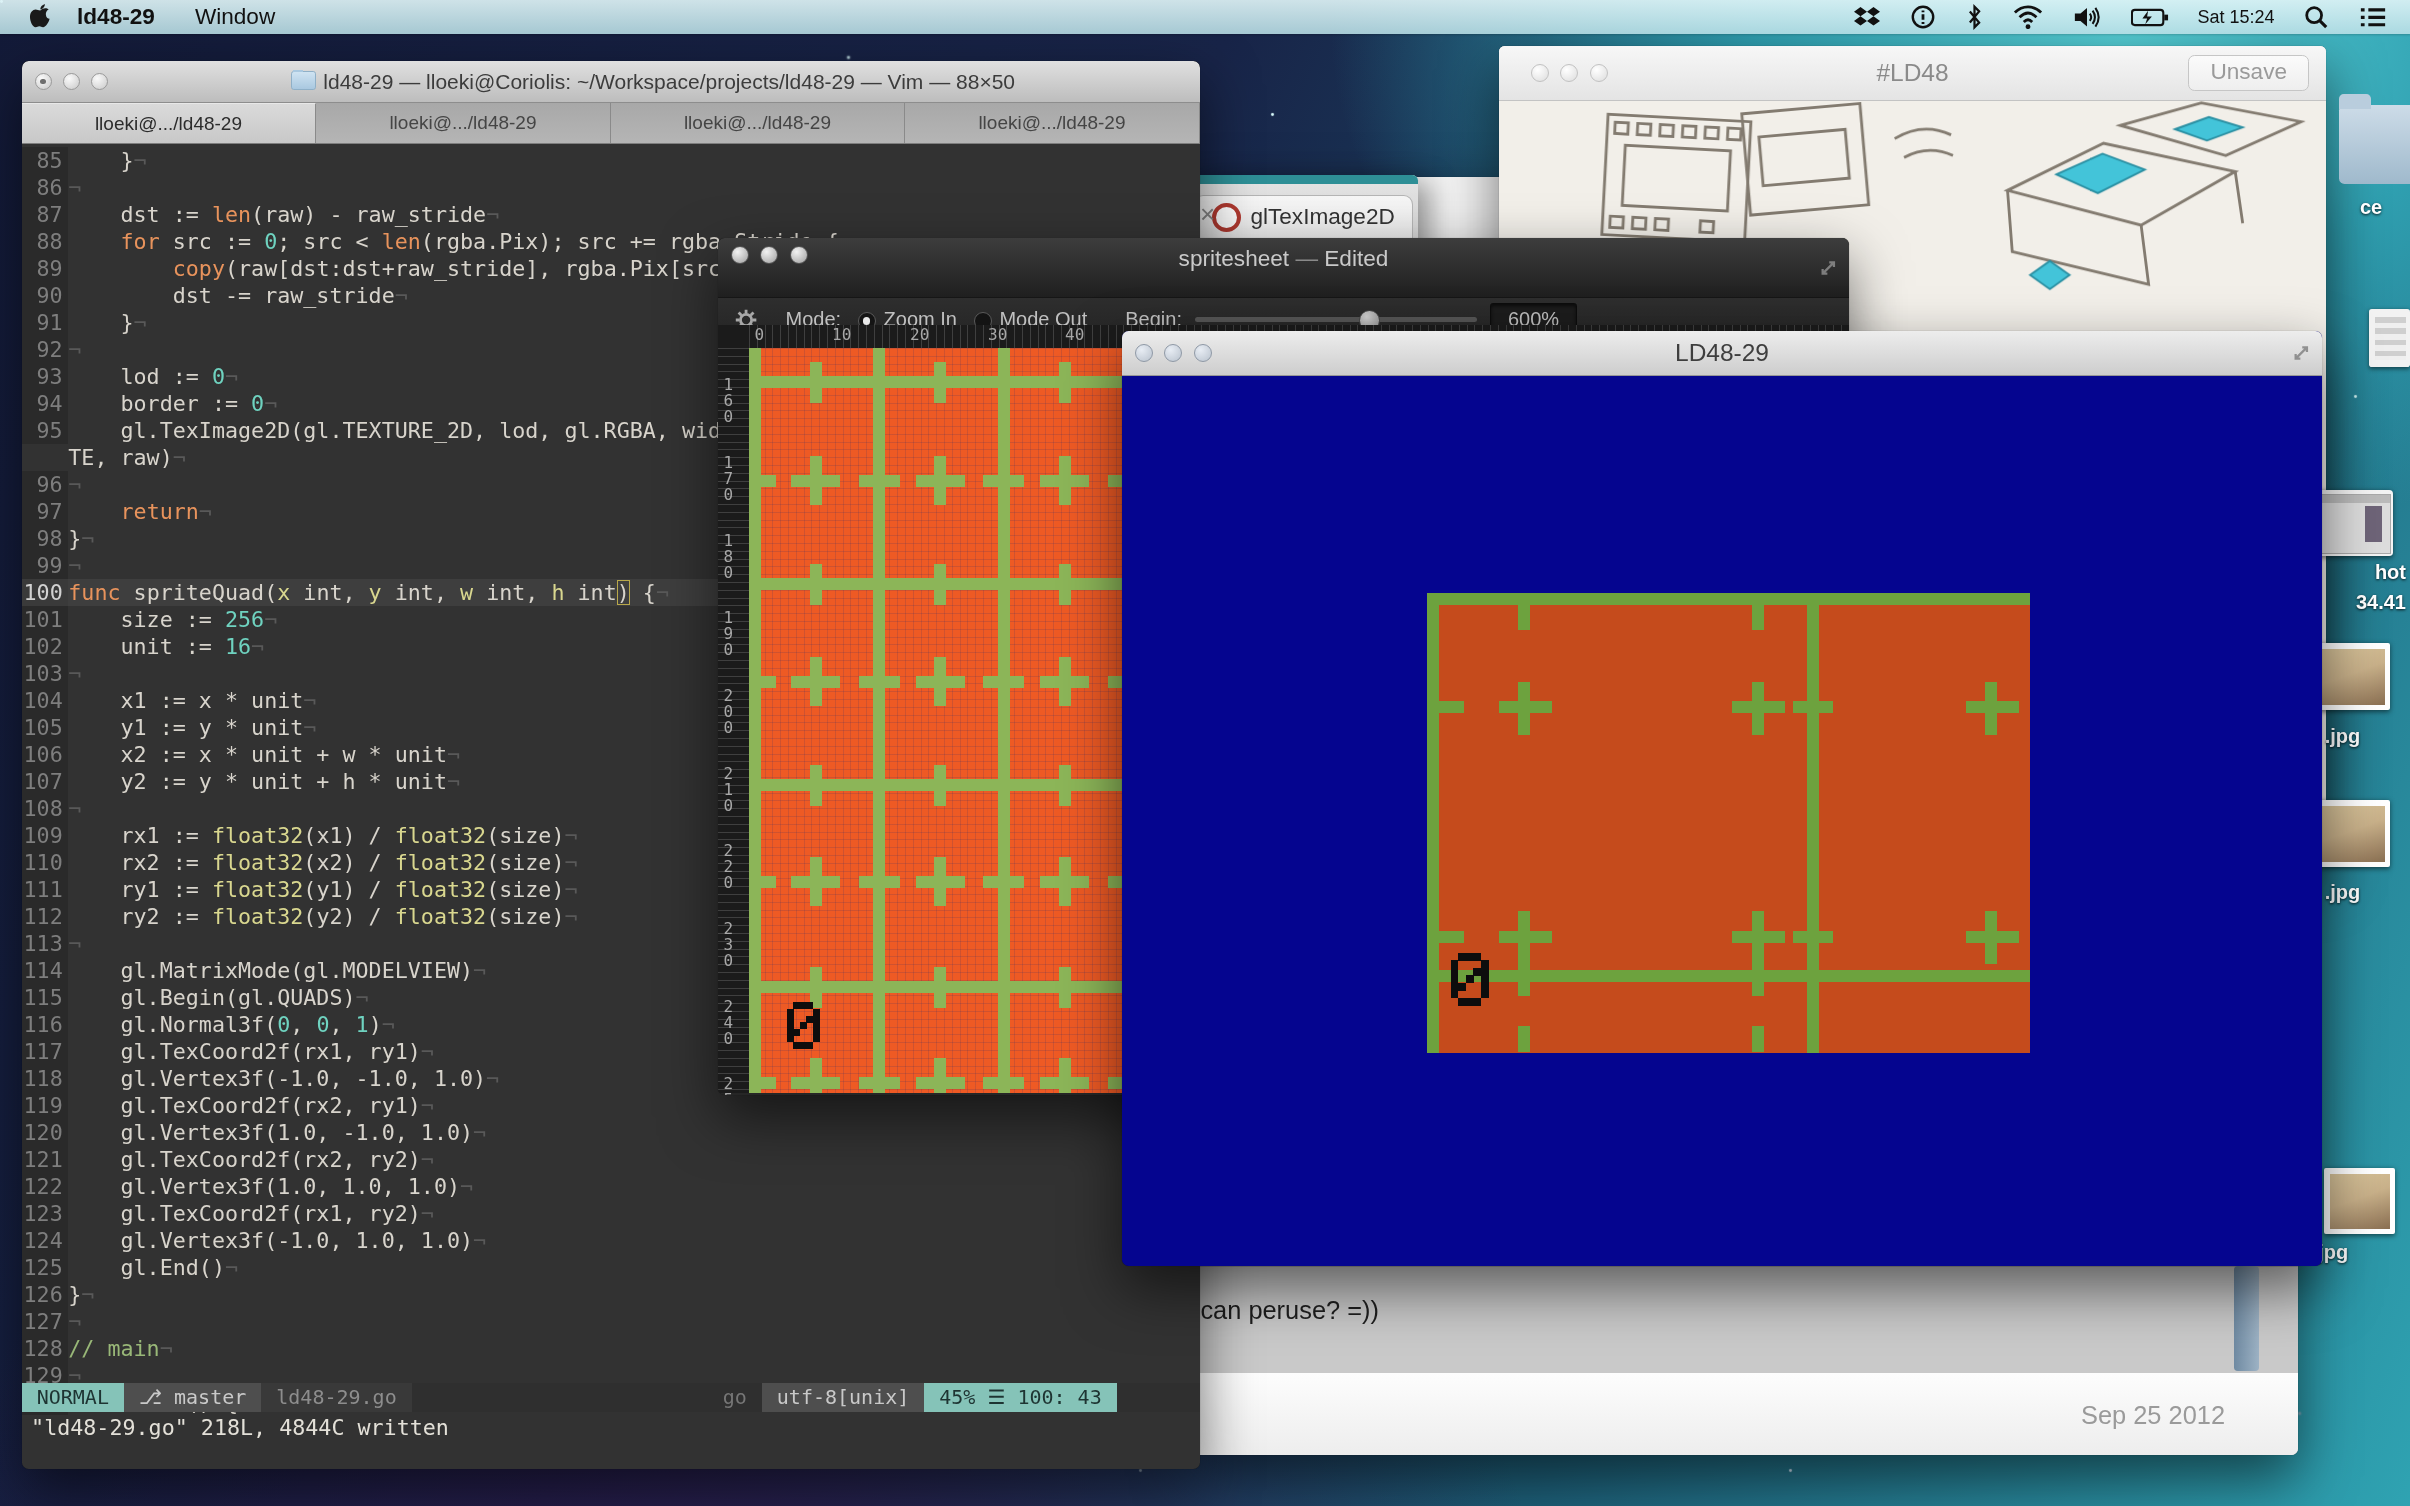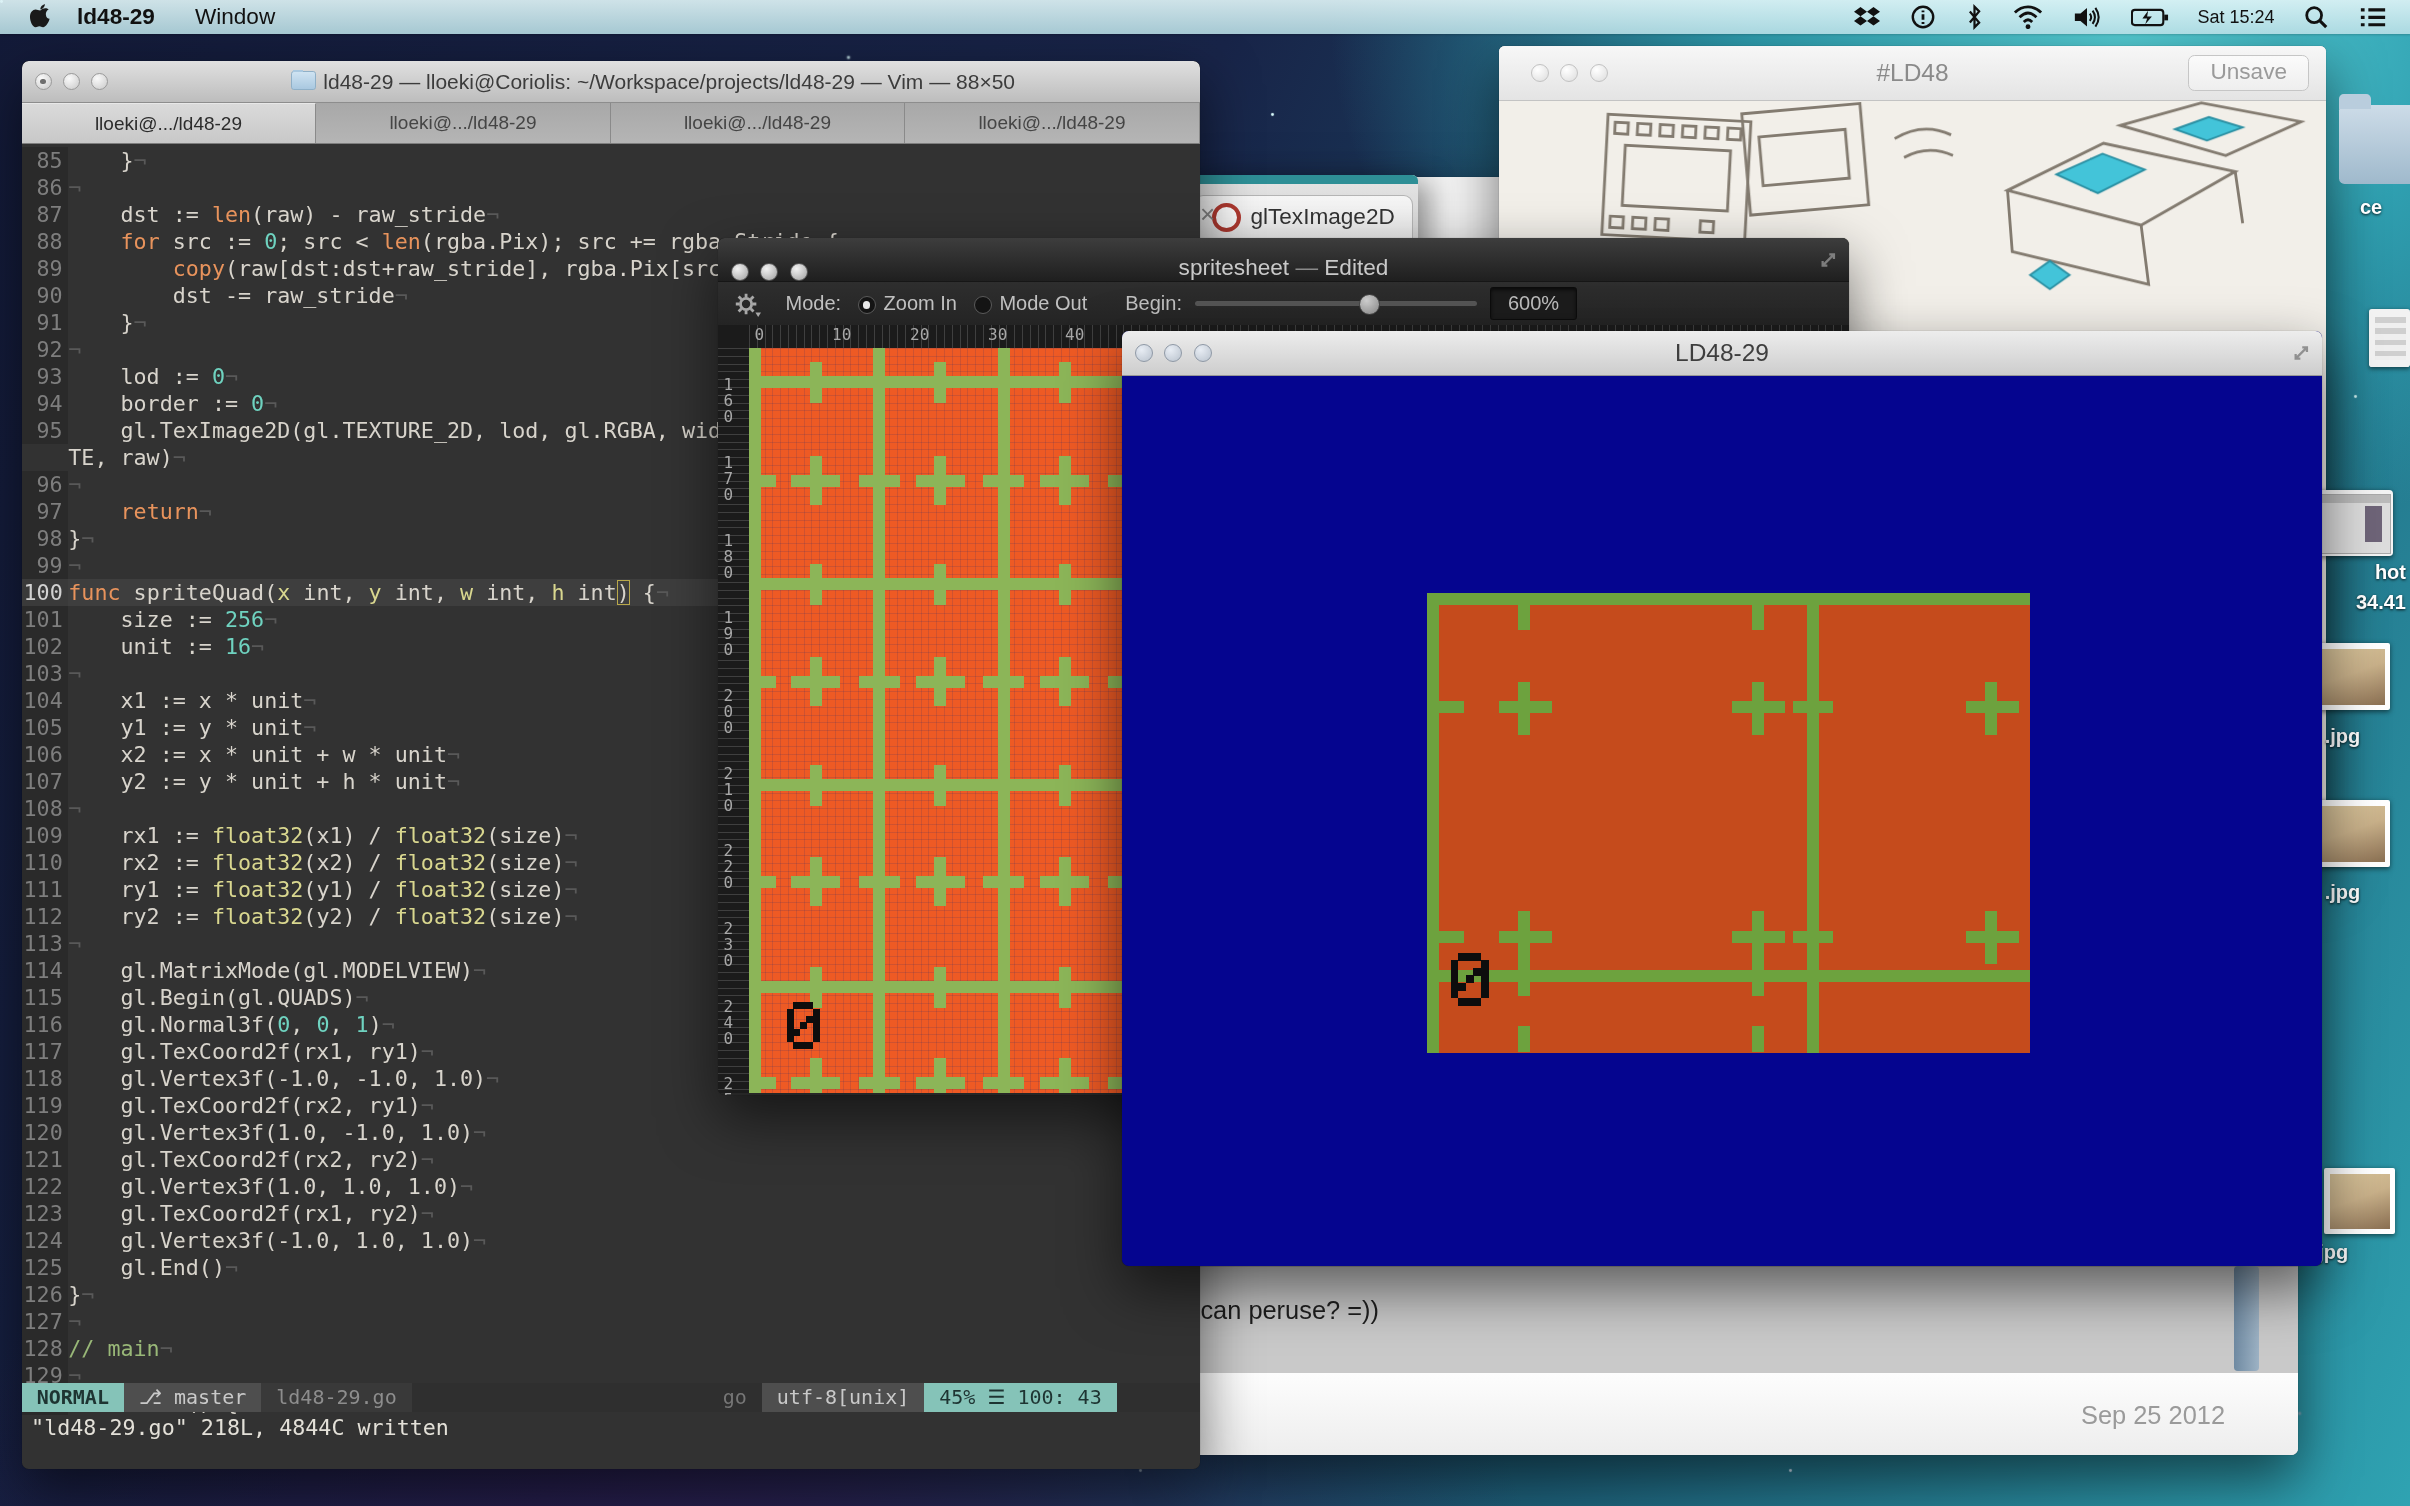--- a/index.html
+++ b/index.html
@@ -38,21 +38,21 @@
   .row.cur{background:#3e3e3e;}
   .ln{display:inline-block;width:41px;padding-right:5.6px;text-align:right;color:#7e7e7e;background:#2a2a2a;}
   .row.cur .ln{color:#d2d2d2;background:#3a3a3a;}
   .cd{padding-left:0px;}
   .kw{color:#e8935c;} .bi{color:#e8935c;} .num{color:#6fd3c0;} .typ{color:#d9d78f;}
   .cmt{color:#99b878;margin-top:20px;} .prm{color:#d9d78f;} .mp{outline:1.9px solid #b9a84a;outline-offset:-1.9px;}
   .eol{color:#595959;}
   #statusline{position:absolute;left:0;bottom:57px;width:100%;height:29px;background:#2f2f2f;
     display:flex;font-family:"DejaVu Sans Mono",monospace;font-size:20px;line-height:29px;}
   .seg{padding:0 15px;white-space:pre;}
-  .seg.mode{background:#85c3b8;color:#1e3432;font-weight:bold;}
+  .seg.mode{background:#85c3b8;color:#1e3432;font-weight:normal;}
   .seg.dk{background:#4e4e4e;color:#c9c9c9;}
   .seg.dim{background:#393939;color:#8d8d8d;}
   .seg.ghost{color:#767676;}
   .seg.pos{background:#85c3b8;color:#1e3432;}
   #statusline .right{margin-left:auto;margin-right:83px;display:flex;}
   #vim-msg{position:absolute;left:0;bottom:24.5px;width:100%;height:30px;color:#e3e0d8;
     font-family:"DejaVu Sans Mono",monospace;font-size:21.7px;padding-left:9.4px;}
   
   #safari{left:1083px;top:175px;width:335px;height:115px;background:#ececec;border-radius:5.6px 5.6px 0 0;
     box-shadow:11.3px 7.5px 28px rgba(0,0,0,.4);}
@@ -65,22 +65,22 @@
   
   #ld48{left:1499px;top:46px;width:827px;height:810px;background:#f2efe9;}
   #ld48 .title{height:54px;background:linear-gradient(#f7f7f7,#e4e4e4);border-bottom:0.9px solid #c3c3c3;
     border-radius:5.6px 5.6px 0 0;display:flex;align-items:center;padding:0 32px;position:relative;}
   #ld48 .tl{background:radial-gradient(circle at 35% 30%,#fff,#dcdcdc);border:0.9px solid #c2c2c2;}
   #ld48 .t{position:absolute;left:0;right:0;text-align:center;font-size:24.5px;color:#8a8a8a;}
   #unsave{position:absolute;right:17px;top:9.4px;height:34px;padding:0 21px;border:0.9px solid #c6c6c6;border-radius:6.6px;
     background:linear-gradient(#fbfbfb,#eee);font-size:22.6px;color:#9a9a9a;line-height:32px;}
   
   #sprite{left:718px;top:238px;width:1131px;height:857px;background:#262626;border-radius:6.6px;overflow:hidden;}
-  #sprite .title{height:43px;background:linear-gradient(#3d3d3d,#1f1f1f);display:flex;align-items:flex-end;
-    padding:0 13px;position:relative;border-radius:6.6px 6.6px 0 0;}
+  #sprite .title{height:43px;background:linear-gradient(#3d3d3d,#1f1f1f);display:flex;align-items:flex-start;
+    padding:8px 13px;position:relative;border-radius:6.6px 6.6px 0 0;}
   #sprite .tl{background:radial-gradient(circle at 35% 30%,#f2f2f2,#9f9f9f);border:0.9px solid #555;}
   #sprite .t{position:absolute;left:0;right:0;text-align:center;font-size:22.6px;color:#c9c9c9;}
   #sprite .t .dim2{color:#8a8a8a;}
   #toolbar{height:43px;background:linear-gradient(#2e2e2e,#242424);border-top:0.9px solid #161616;border-bottom:0.9px solid #111;
     display:flex;align-items:center;color:#c0c0c0;font-size:20px;}
   .radio{width:16px;height:16px;border-radius:50%;background:#141414;border:0.9px solid #5a5a5a;display:inline-block;margin:0 7.5px 0 17px;position:relative;top:1.9px;}
   .radio.sel::after{content:"";position:absolute;left:3.8px;top:3.8px;width:7.5px;height:7.5px;border-radius:50%;background:#e8e8e8;}
   #slider{width:282px;height:4.7px;background:#555;border-radius:2.8px;margin:0 13px;position:relative;display:inline-block;}
   #slider .thumb{position:absolute;left:58%;top:-7.5px;width:19px;height:19px;border-radius:50%;
     background:radial-gradient(circle at 35% 30%,#cfcfcf,#8a8a8a);border:0.9px solid #444;}

